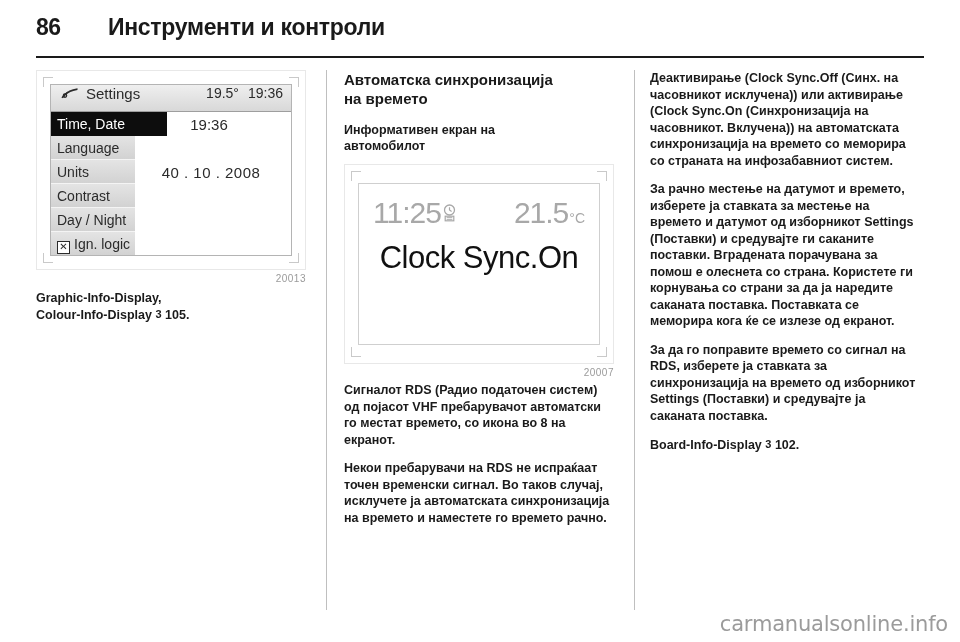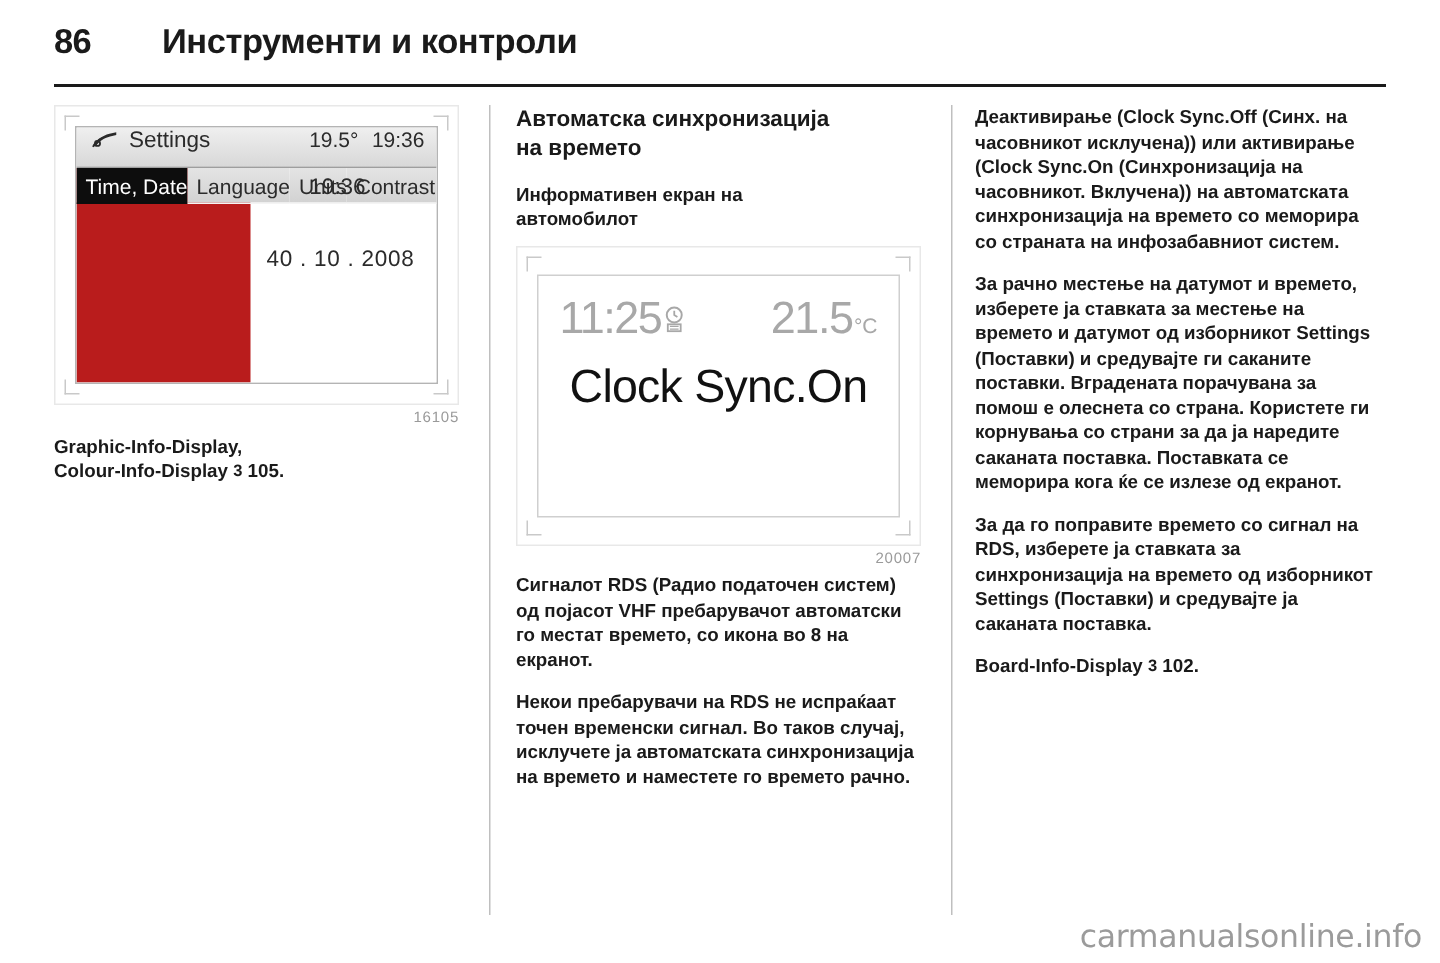--- a/index.html
+++ b/index.html
@@ -160,23 +160,24 @@
     color: #2b2b2b;
     display: flex;
     gap: 9px;
   }
   .gid-body {
     flex: 1;
     display: flex;
     background: #ffffff;
   }
   .gid-menu {
-    width: 116px;
-    background: #b91c1c;
-    display: flex;
+    width: 84px;
+    background: #ec4899;
+    display: flex;
+    flex-direction: column;
     flex: none;
   }
   .gid-item {
     height: 24px;
     line-height: 24px;
     padding-left: 6px;
     font-size: 14px;
     color: #2b2b2b;
     background: linear-gradient(#e4e4e4, #d2d2d2);
     border-bottom: 1px solid #f4f4f4;
@@ -386,21 +387,21 @@
                   <span class="chk">✕</span><span>Ign. logic</span>
                 </div>
               </div>
               <div class="gid-values">
                 <div class="gid-val-time">19:36</div>
                 <div class="gid-val-date">40 . 10 . 2008</div>
               </div>
             </div>
           </div>
         </div>
-        <div class="fig-number">16105</div>
+        <div class="fig-number">20013</div>
       </div>
 
       <div class="caption">
         <span>Graphic-Info-Display,</span><br>
         <span>Colour-Info-Display</span>
         <span class="pg"><span class="arrow">3</span> <span>105.</span></span>
       </div>
 
     </div>
 

